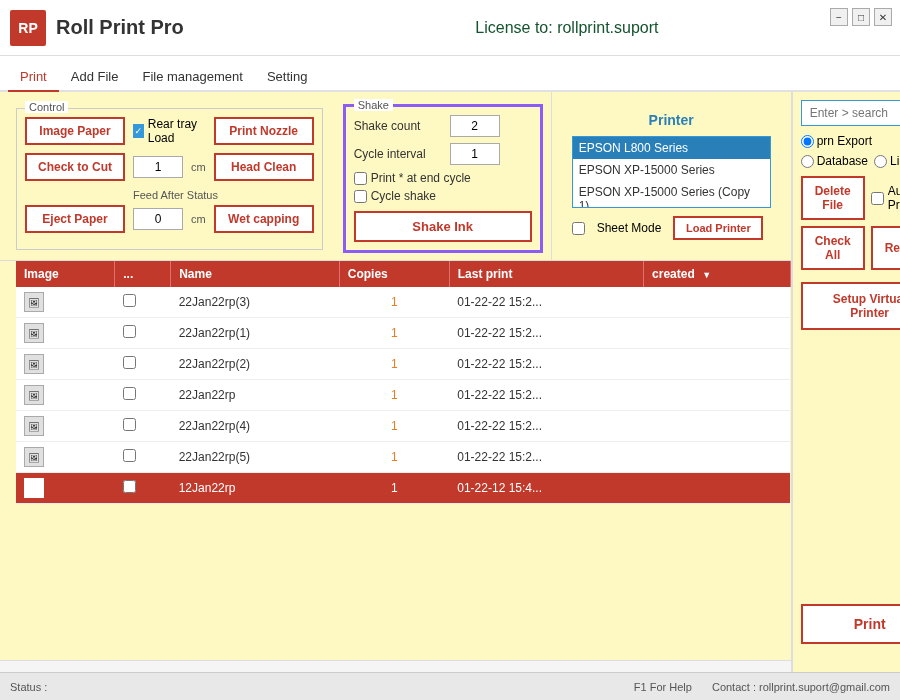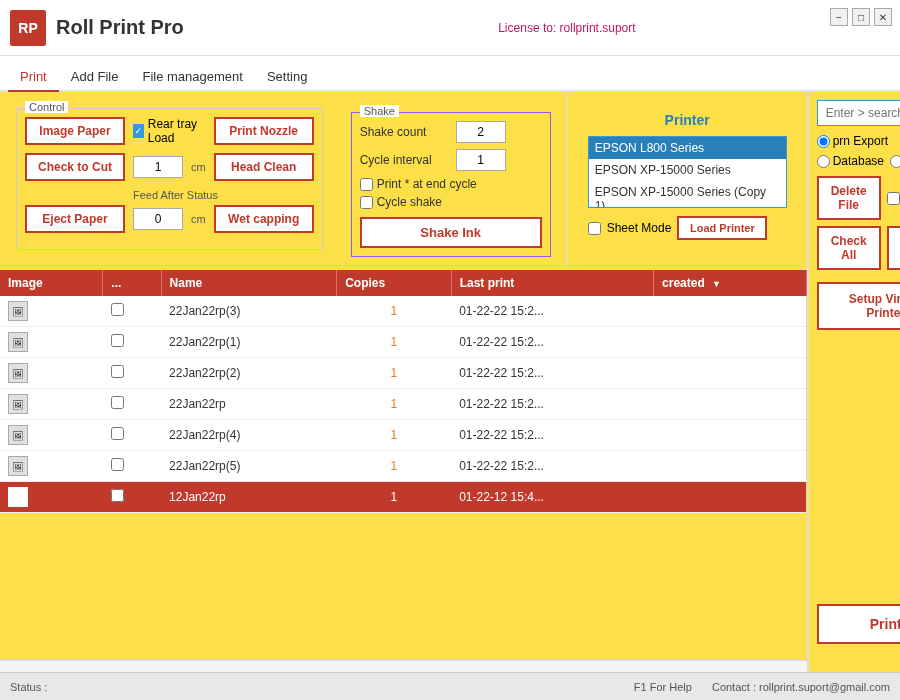--- a/index.html
+++ b/index.html
@@ -36,22 +36,22 @@
       margin-right: 10px;
       border-radius: 2px;
     }
     .title-bar-app-name {
       font-size: 20px;
       font-weight: 600;
       color: #333;
       margin-right: 60px;
     }
     .title-bar-license {
-      font-size: 12px;
-      color: #be185d;
+      font-size: 16px;
+      color: #14532d;
       flex: 1;
       text-align: center;
     }
     .title-bar-controls {
       display: flex;
       gap: 4px;
       position: absolute;
       right: 8px;
       top: 8px;
     }
@@ -88,21 +88,21 @@
     }
     .menu-item.active {
       color: #c0392b;
       border-bottom: 2px solid #c0392b;
     }
 
     
     .main-content {
       display: flex;
       height: calc(700px - 56px - 36px - 28px);
-      background: #fde047;
+      background: #fef9c3;
     }
 
     
     .left-panel {
       flex: 1;
       border-right: 1px solid #ddd;
       display: flex;
       flex-direction: column;
     }
 
@@ -165,22 +165,22 @@
     }
 
     
     .top-panels {
       display: flex;
       gap: 0;
       border-bottom: 1px solid #ddd;
     }
 
     .shake-section {
-      border: 1px solid #8b5cf6;
-      margin: 12px;
+      border: 3px solid #8b5cf6;
+      margin: 4px;
       padding: 8px;
       position: relative;
       min-width: 200px;
     }
     .shake-section-label {
       position: absolute;
       top: -8px;
       left: 8px;
       background: white;
       padding: 0 4px;
@@ -236,30 +236,31 @@
       color: #333;
     }
     .printer-item.selected {
       background: #2980b9;
       color: white;
     }
 
     .printer-bottom {
       display: flex;
       align-items: center;
-      gap: 6px;
+      gap: 12px;
       margin-top: 4px;
     }
 
     
     .file-list-section {
       flex: 1;
       overflow: hidden;
       display: flex;
       flex-direction: column;
+      padding-left: 16px;
     }
 
     .file-table {
       width: 100%;
       border-collapse: collapse;
       font-size: 12px;
     }
     .file-table thead tr {
       background: #c0392b;
       color: white;

